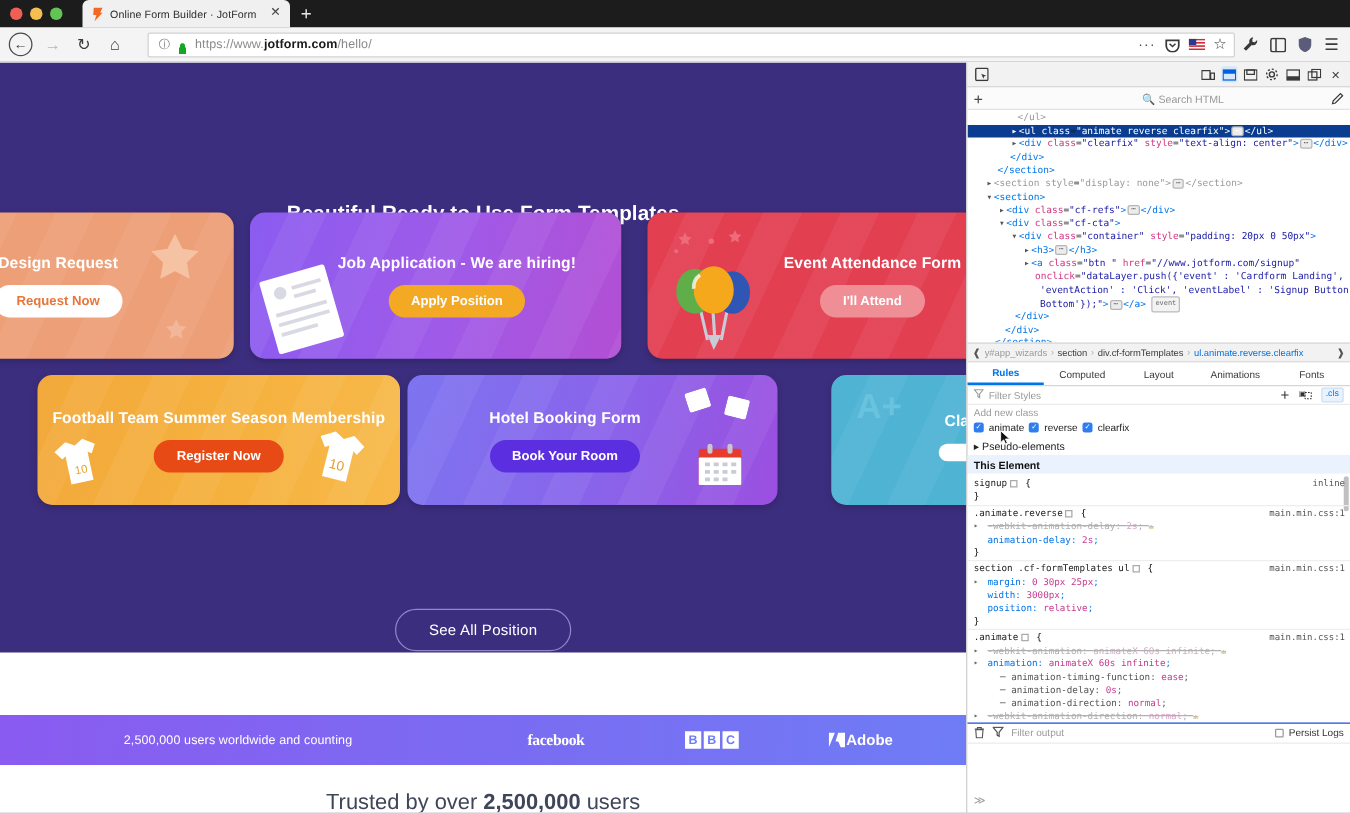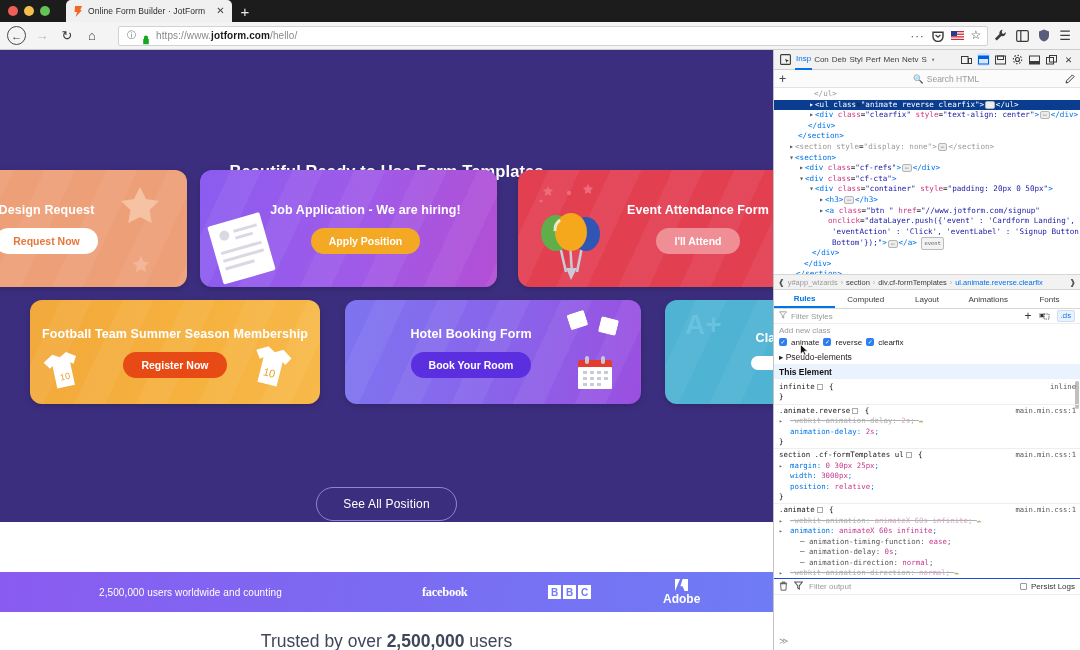--- a/index.html
+++ b/index.html
@@ -131,21 +131,21 @@
     position: absolute; left: 99px;
   }
   .ref-logo { position: absolute; color: #fff; }
   .ref-fb { left: 422px; font-size: 12.5px; font-weight: 700; font-family: "Liberation Serif", serif; letter-spacing: -.3px; }
   .ref-bbc { left: 548px; display: flex; gap: 2px; }
   .ref-bbc i {
     font-style: normal; background: #fff; color: #6f7cf5; font-weight: 700;
     font-size: 10px; width: 13px; height: 14px; display: inline-flex;
     align-items: center; justify-content: center;
   }
-  .ref-adobe { left: 663px; display: flex; align-items: center; gap: 1px; font-size: 12px; font-weight: 700; flex-direction: column; }
+  .ref-adobe { left: 663px; display: flex; align-items: center; gap: 1px; font-size: 12px; font-weight: 700; }
 
   .cta {
     position: absolute; left: 0; top: 562px; width: 773px; height: 88px;
     background: #fff; text-align: center; padding-top: 14px;
   }
   .cta h3 {
     color: #404659; font-weight: 400; font-size: 17.5px; line-height: 31px;
   }
   .cta h3 b { font-weight: 700; }
 
@@ -470,21 +470,21 @@
                 <path d="M14 3l7 4 7-4 9 6-4 7-3-2v23H12V14l-3 2-5-7z" fill="#fff"></path>
                 <text x="15" y="30" font-size="10" fill="#e6a02a" font-family="sans-serif">10</text>
               </svg>
           </div>
           <div class="card-inner">
             <div class="card-title">Football Team Summer Season Membership</div>
             <div class="card-btn">Register Now</div>
           </div>
         </div>
 
-        <div class="card c-hotel" style="left:345px; top:250px; width:296px; height:104px;">
+        <div class="card c-hotel" style="left:326px; top:250px; width:296px; height:104px;">
           <div class="sheen"></div>
           <div class="deco" style="right:54px; top:12px; transform:rotate(-18deg);">
             <svg width="18" height="16" viewBox="0 0 18 16">
                 <rect width="18" height="16" rx="2" fill="#fff"></rect>
               </svg>
           </div>
           <div class="deco" style="right:24px; top:18px; transform:rotate(14deg);">
             <svg width="18" height="16" viewBox="0 0 18 16">
                 <rect width="18" height="16" rx="2" fill="#fff"></rect>
               </svg>
@@ -562,31 +562,20 @@
 
   <div class="devtools">
 
     <div class="dt-toolbar">
       <span class="dt-picker">
         <svg width="11" height="11" viewBox="0 0 11 11">
             <rect x=".6" y=".6" width="9.8" height="9.8" rx="1" fill="none" stroke="#3a3a3a" stroke-width="1.1"></rect>
             <path d="M5 5l4 1.6-1.7.6-.6 1.7z" fill="#3a3a3a"></path>
           </svg>
       </span>
-      <div class="dt-tabs">
-        <span class="dt-tab active">Insp</span>
-        <span class="dt-tab">Con</span>
-        <span class="dt-tab">Deb</span>
-        <span class="dt-tab">Styl</span>
-        <span class="dt-tab">Perf</span>
-        <span class="dt-tab">Men</span>
-        <span class="dt-tab">Netv</span>
-        <span class="dt-tab">S</span>
-        <span class="dt-chev">▾</span>
-      </div>
       <div class="dt-tools">
         <span class="dt-tool">
           <svg width="11" height="10" viewBox="0 0 11 10">
               <rect x=".5" y="1.5" width="6.5" height="7" fill="none" stroke="#3a3a3a" stroke-width="1"></rect>
               <rect x="7.5" y="3.5" width="3" height="5" fill="none" stroke="#3a3a3a" stroke-width="1"></rect>
             </svg>
         </span>
         <span class="dt-tool sel">
           <svg width="11" height="10" viewBox="0 0 11 10">
               <rect x=".5" y="1" width="10" height="8" fill="none" stroke="#0060df" stroke-width="1"></rect>
@@ -708,21 +697,21 @@
       </span>
     </div>
 
     <div class="dt-pseudo">▸ <span>Pseudo-elements</span></div>
     <div class="dt-thiselement">This Element</div>
 
     <div class="dt-css">
       <div class="scrollthumb"></div>
 
       <div class="rule">
-        <span class="sel-name">infinite</span><span class="chk-sq"></span> {
+        <span class="sel-name">signup</span><span class="chk-sq"></span> {
         <span class="src">inline</span>
         <div>}</div>
       </div>
 
       <div class="rule">
         <span class="sel-name">.animate.reverse</span><span class="chk-sq"></span> {
         <span class="src">main.min.css:1</span>
         <div class="prop strike"><span class="tri">▸</span><span>-webkit-animation-delay</span>: <span class="val">2s</span>; <span class="warn">⚠</span></div>
         <div class="prop"><span>animation-delay</span>: <span class="val">2s</span>;</div>
         <div>}</div>

